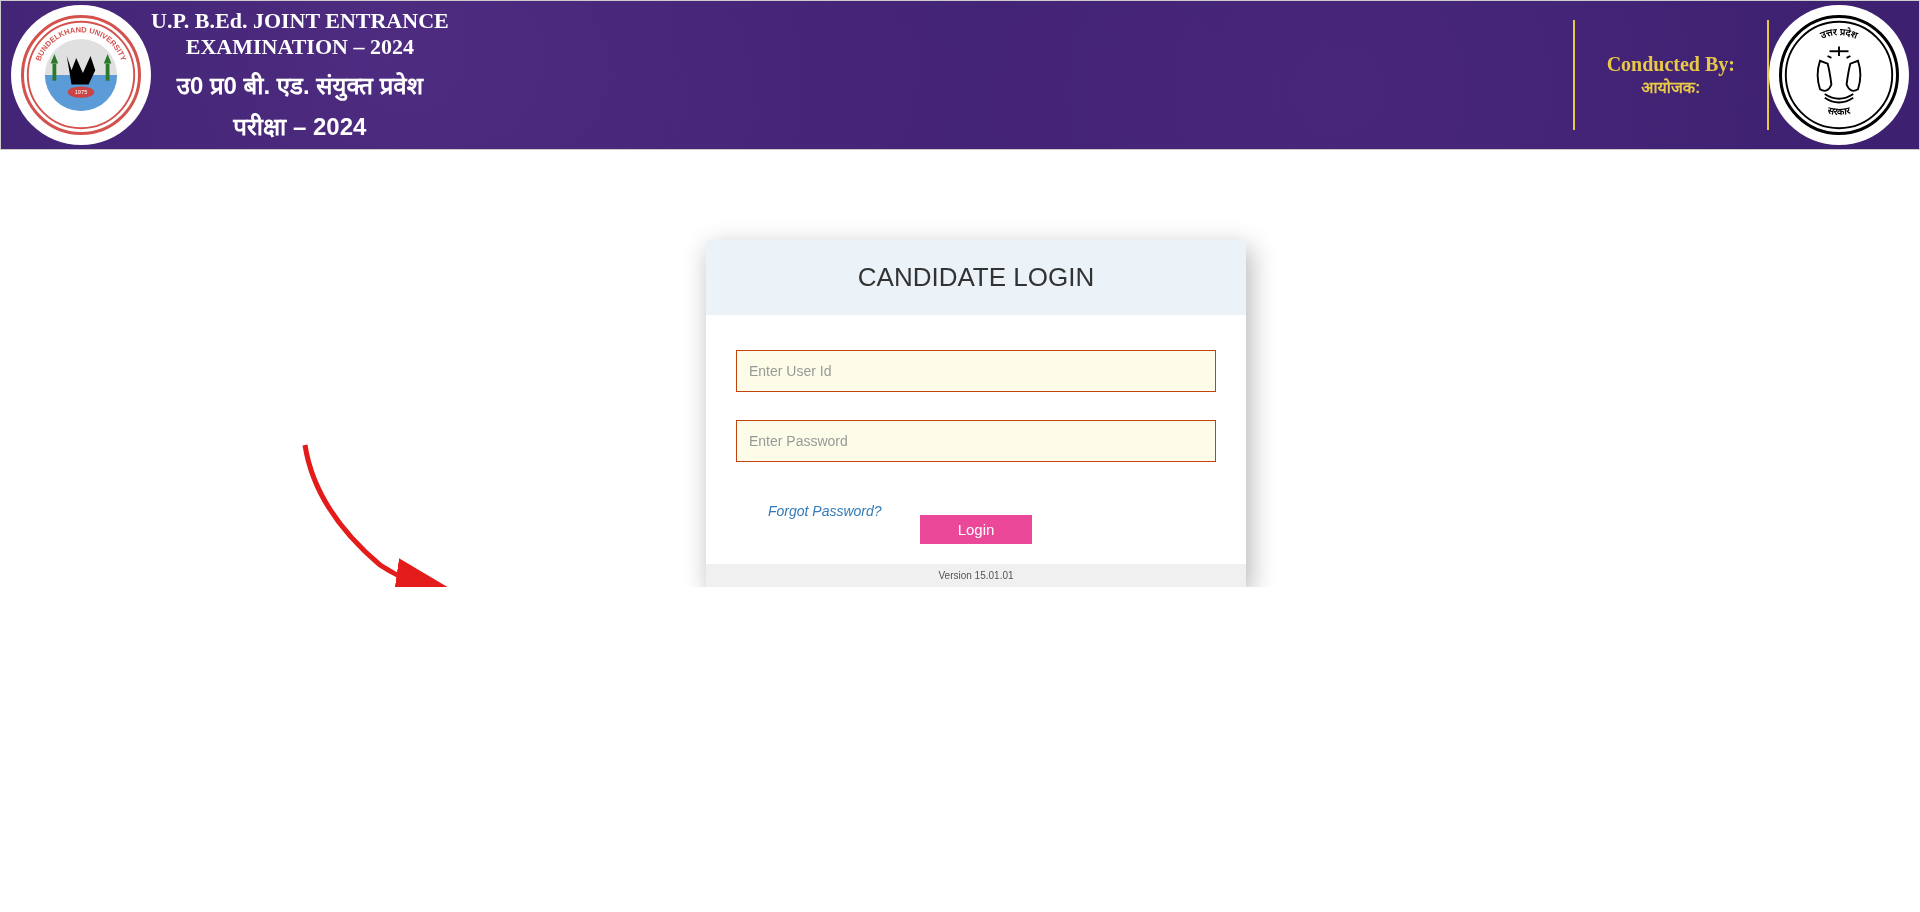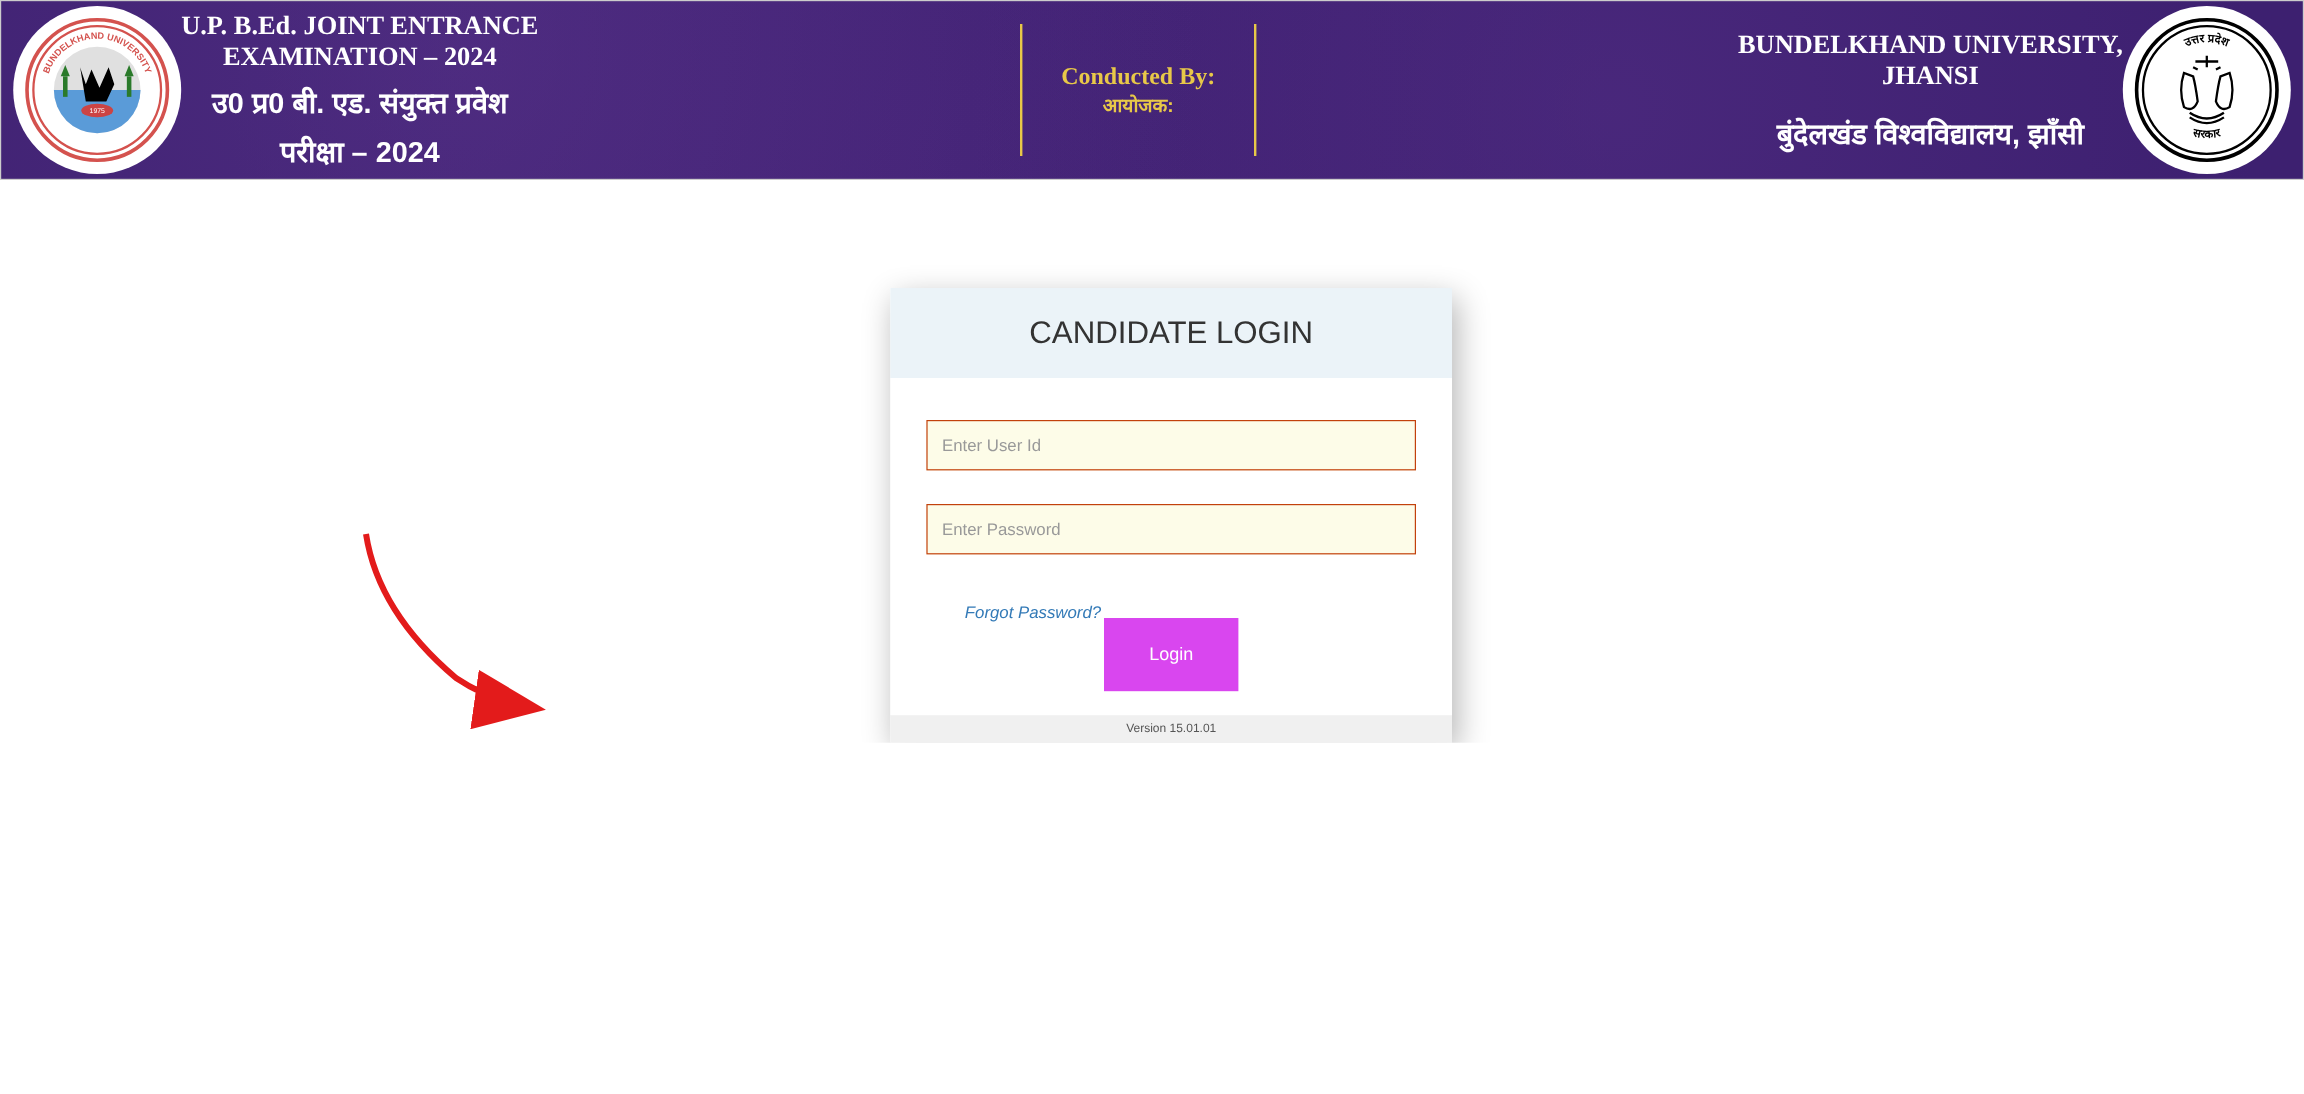--- a/index.html
+++ b/index.html
@@ -110,21 +110,21 @@
       justify-content: center;
       position: relative;
     }
     .login-container {
       display: flex;
       justify-content: center;
       margin-top: 90px;
       position: relative;
     }
     .login-box {
-      width: 468px;
+      width: 540px;
       background: #fff;
       box-shadow: 4px 8px 25px rgba(0,0,0,0.3);
       margin-left: 32px;
     }
     .login-header {
       background: #ebf3f8;
       padding: 22px;
       text-align: center;
     }
     .login-title {
@@ -168,24 +168,24 @@
       font-size: 14px;
       text-decoration: none;
       display: inline-block;
       margin-left: 32px;
     }
     .login-button-wrap {
       text-align: center;
       margin-top: -5px;
     }
     .login-button {
-      background: #d946ef;
+      background: #ec4899;
       color: #fff;
       border: none;
-      padding: 22px 38px;
+      padding: 6px 38px;
       font-size: 15px;
       cursor: pointer;
     }
     .login-footer {
       background: #f0f0f0;
       text-align: center;
       padding: 6px;
       font-size: 10px;
       color: #555;
     }
@@ -223,25 +223,20 @@
   <div class="header-content">
     <div class="title-block-left">
       <div class="title-en">U.P. B.Ed. JOINT ENTRANCE</div>
       <div class="title-en">EXAMINATION – 2024</div>
       <div class="title-hi">उ0 प्र0 बी. एड. संयुक्त प्रवेश</div>
       <div class="title-hi">परीक्षा – 2024</div>
     </div>
     <div class="center-block">
       <div class="conducted-by">Conducted By:</div>
       <div class="conducted-by-hi">आयोजक:</div>
-    </div>
-    <div class="title-block-right">
-      <div class="title-en">BUNDELKHAND UNIVERSITY,</div>
-      <div class="title-en">JHANSI</div>
-      <div class="title-hi" style="margin-top:18px;">बुंदेलखंड विश्वविद्यालय, झाँसी</div>
     </div>
   </div>
   <div class="logo-right">
     <div class="logo-right-inner">
       <svg width="120" height="120" viewBox="0 0 120 120">
         <circle cx="60" cy="60" r="56" fill="none" stroke="#000" stroke-width="2"></circle>
         <path id="topArc2" d="M 18 60 A 42 42 0 0 1 102 60" fill="none"></path>
         <text font-size="10" fill="#000" font-weight="bold">
           <textPath href="#topArc2" startOffset="50%" text-anchor="middle">उत्तर प्रदेश</textPath>
         </text>

